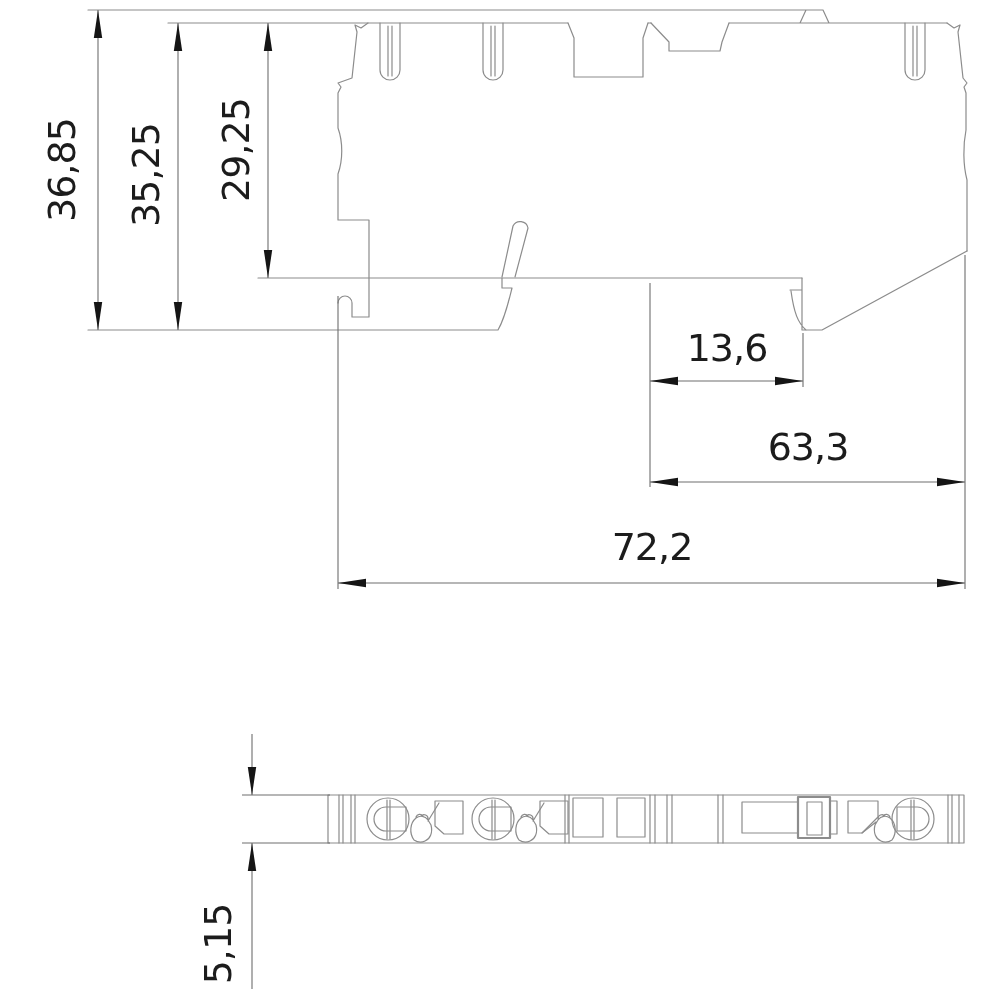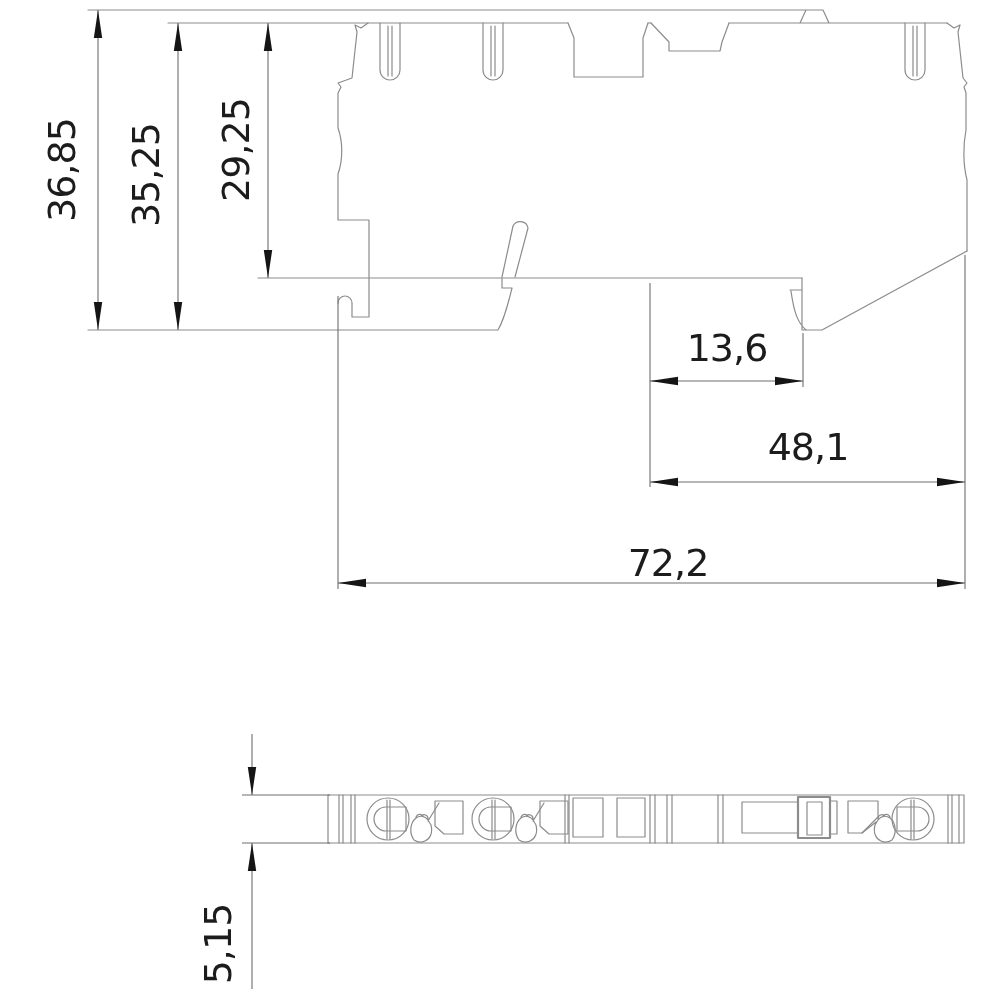--- a/index.html
+++ b/index.html
@@ -117,17 +117,17 @@
       <polygon points="965,583 937,578.8 937,587.2"></polygon>
       <polygon points="252,795 247.8,767 256.2,767"></polygon>
       <polygon points="252,843 247.8,871 256.2,871"></polygon>
     </g>
   </svg>
 
   <span class="dim-label rot" style="left:62px;top:170px;">36,85</span>
   <span class="dim-label rot" style="left:146px;top:175px;">35,25</span>
   <span class="dim-label rot" style="left:236px;top:150px;">29,25</span>
   <span class="dim-label" style="left:727px;top:348px;">13,6</span>
-  <span class="dim-label" style="left:808px;top:447px;">48,1</span>
-  <span class="dim-label" style="left:668px;top:547px;margin-top:16px;">72,2</span>
+  <span class="dim-label" style="left:808px;top:447px;">63,3</span>
+  <span class="dim-label" style="left:652px;top:547px;">72,2</span>
   <span class="dim-label rot" style="left:218px;top:944px;">5,15</span>
 
 </div>
 
 </body></html>

